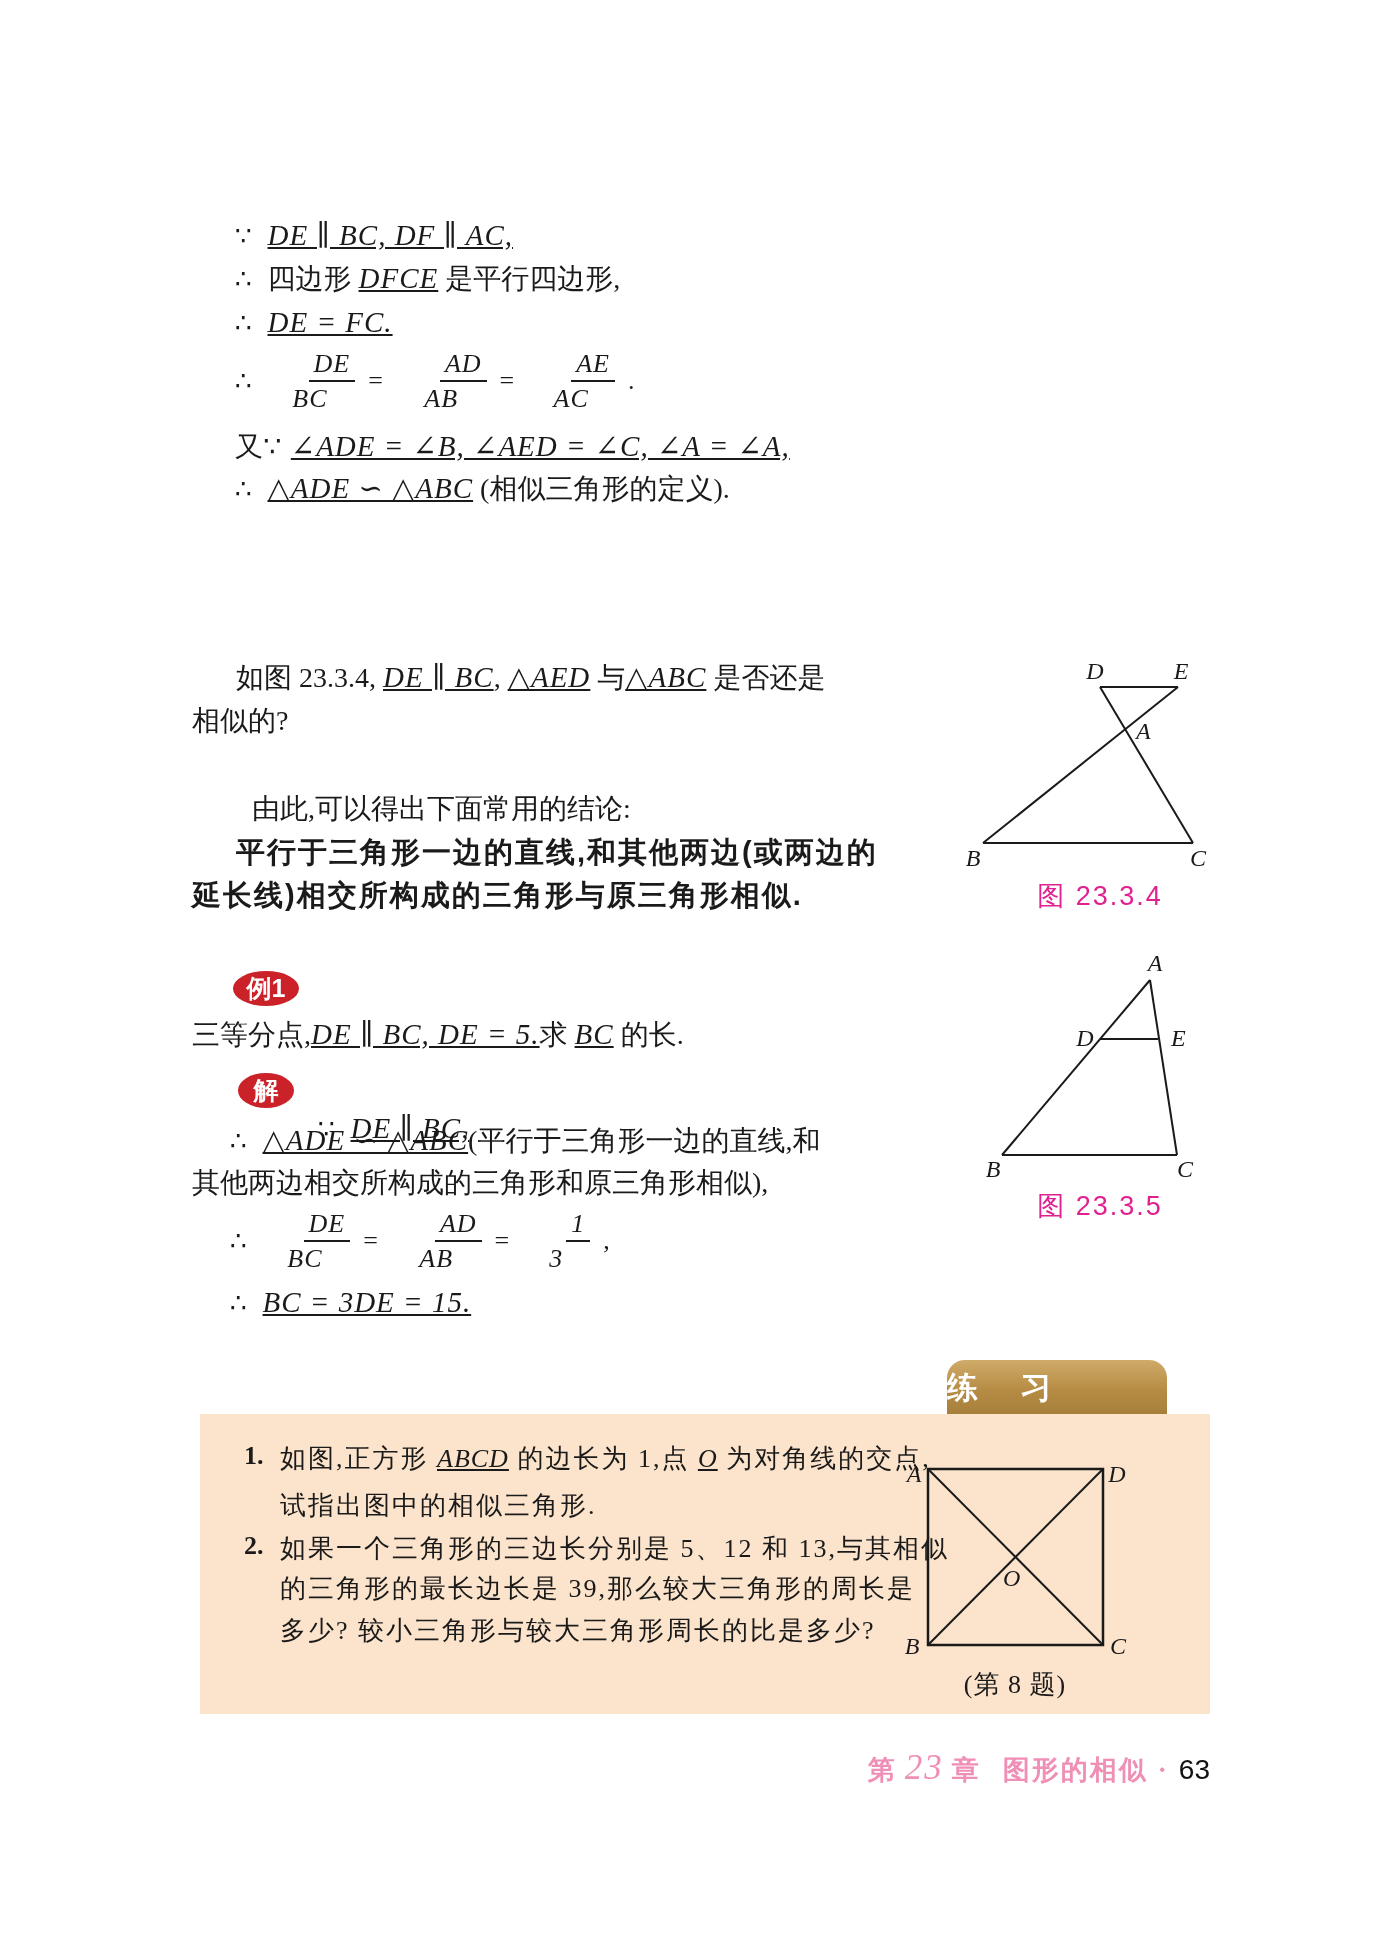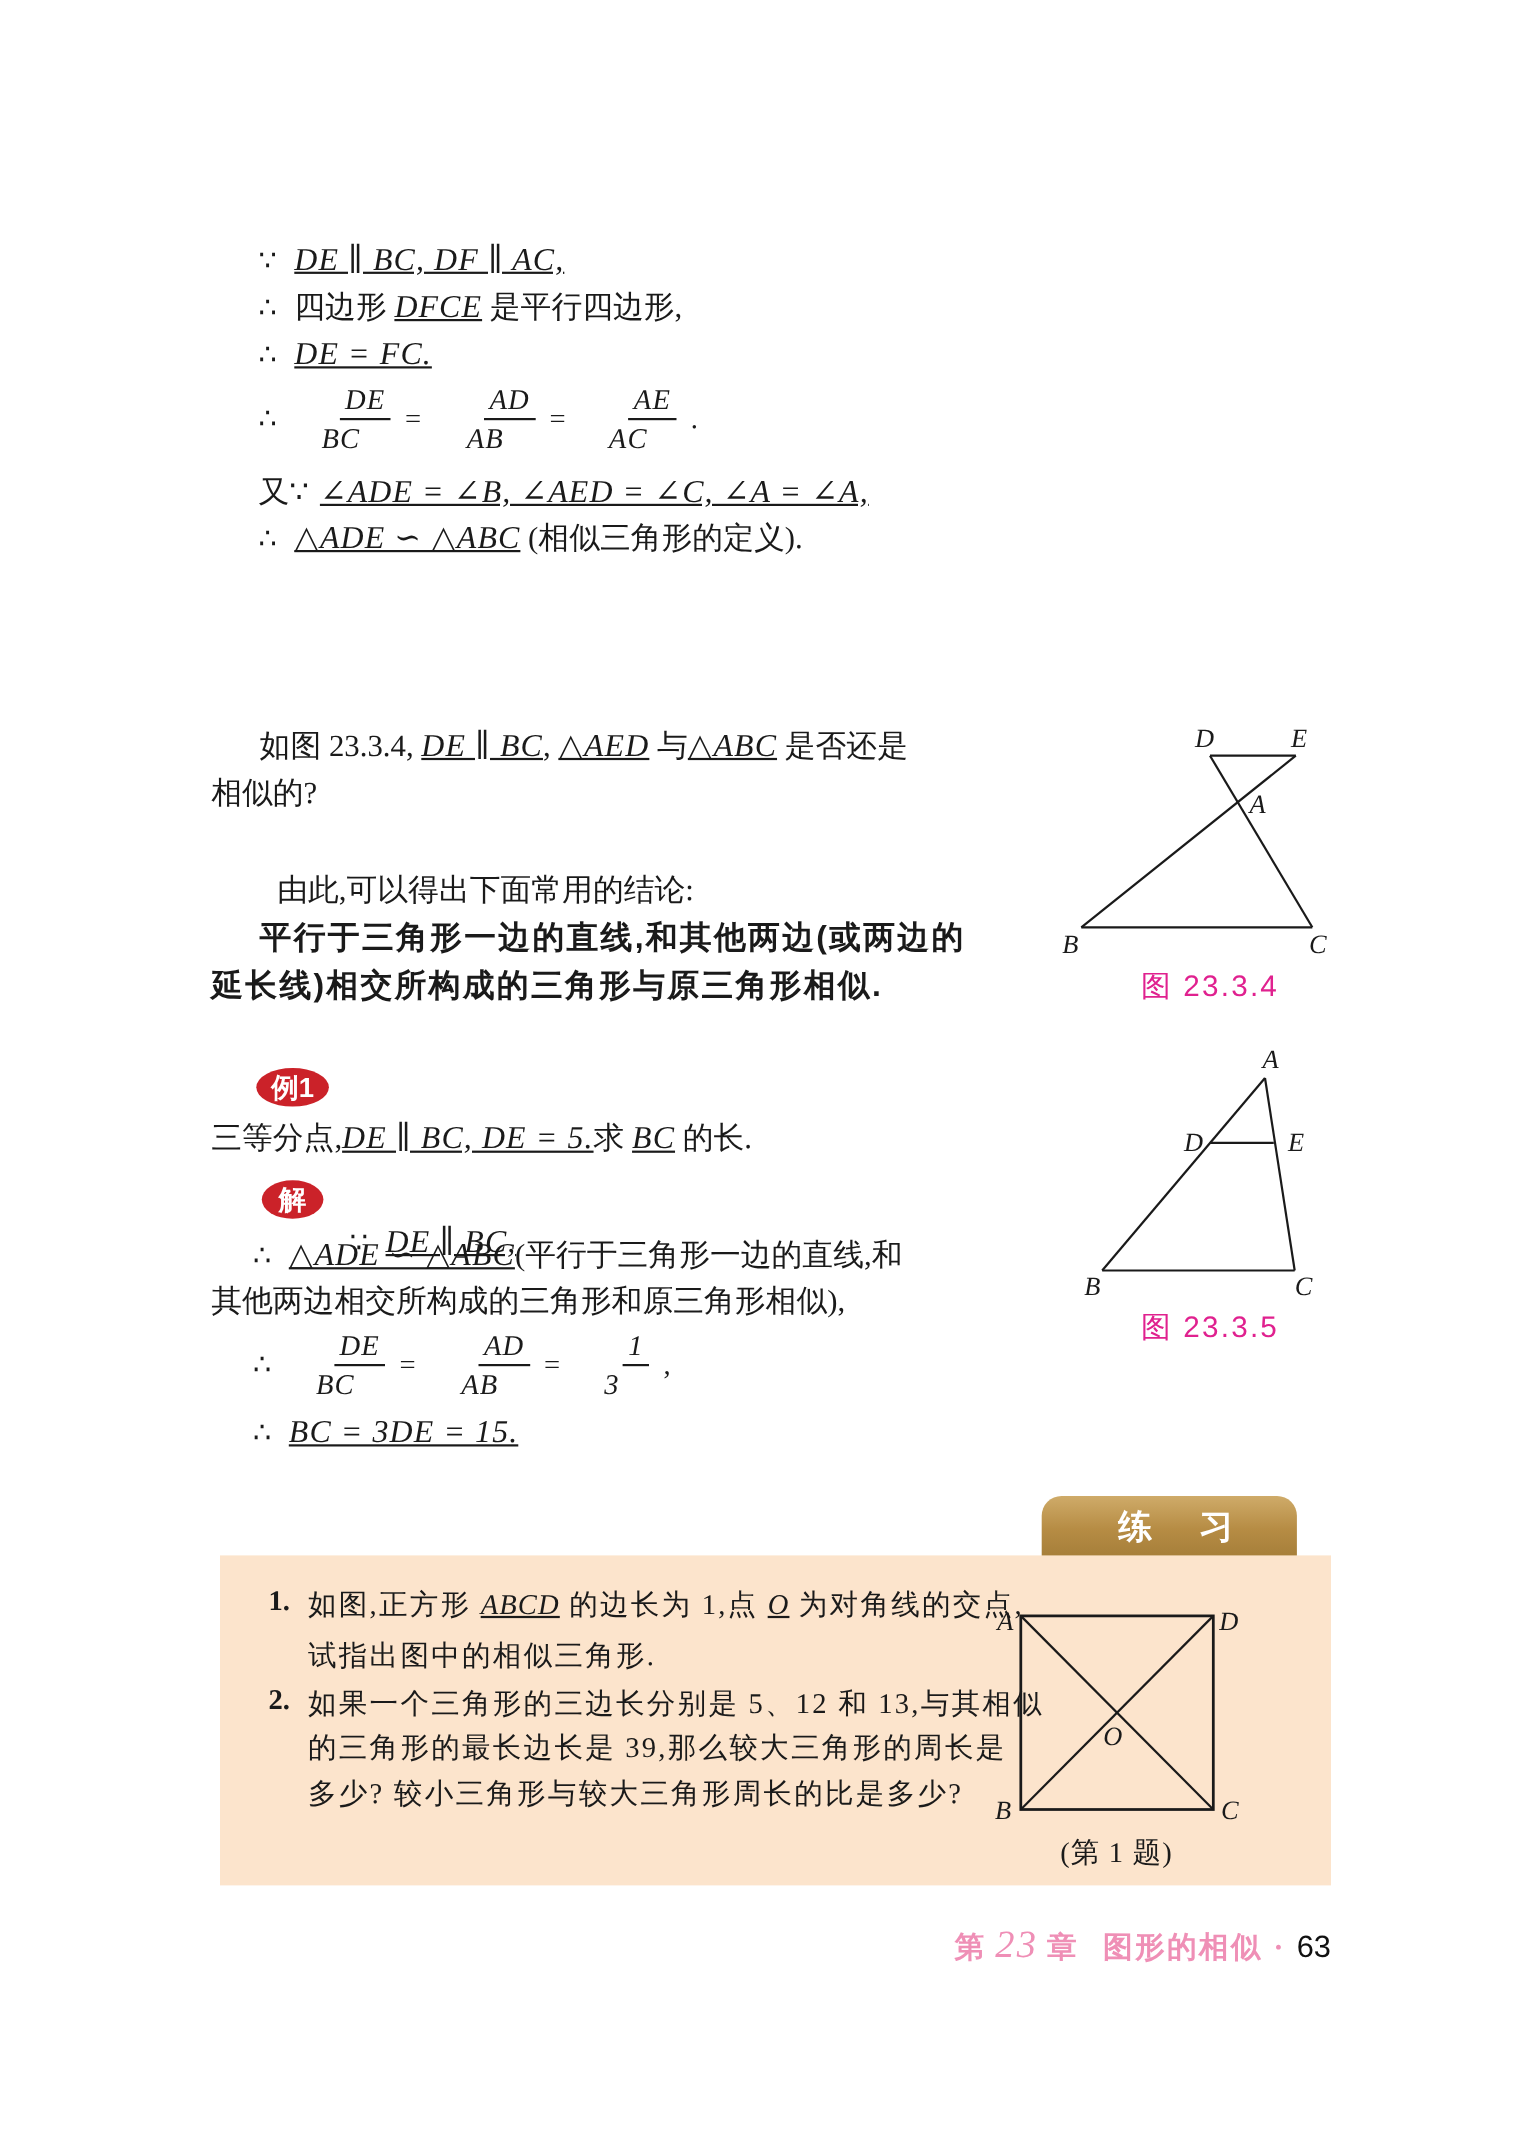--- a/index.html
+++ b/index.html
@@ -26,22 +26,22 @@
   .badge-red{position:absolute;background:#cb2229;border-radius:50%;color:#fff;
         display:flex;align-items:center;justify-content:center;
         font-family:"Liberation Sans","DejaVu Sans",sans-serif;font-weight:bold;font-size:25px;}
   
   .figcap{position:absolute;width:290px;text-align:center;color:#e0218f;
         font-family:"Liberation Sans","DejaVu Sans",sans-serif;font-size:27px;letter-spacing:2px;}
   svg text{font-family:"Liberation Serif","DejaVu Serif",serif;font-style:italic;font-size:24px;fill:#1a1a1a;}
   
   .tab{position:absolute;left:947px;top:1360px;width:220px;height:55px;border-radius:18px 18px 0 0;
         background:linear-gradient(180deg,#cfab69 0%,#b68c44 55%,#a67f3a 100%);
-        display:flex;align-items:center;justify-content:center;color:#fff;
-        font-family:"Liberation Sans","DejaVu Sans",sans-serif;font-weight:bold;font-size:31px;word-spacing:34px;padding-left:12px;}
+        display:flex;align-items:center;justify-content:flex-start;color:#fff;
+        font-family:"Liberation Sans","DejaVu Sans",sans-serif;font-weight:bold;font-size:31px;word-spacing:34px;}
   .pbox{position:absolute;left:200px;top:1414px;width:1010px;height:300px;background:#fce4cc;}
   .ptext{font-size:26px;letter-spacing:2px;}
   .pnum{font-weight:bold;font-size:26px;}
   
   .footer{position:absolute;top:1748px;right:178px;display:flex;align-items:baseline;color:#ef8fb6;
         font-size:27px;font-weight:bold;letter-spacing:2px;}
   .footer .num23{font-style:italic;font-weight:normal;font-size:35px;margin:0 8px;}
   .footer .ttl{margin-left:22px;}
   .footer .dot{margin:0 10px;}
   .footer .pg{color:#111;font-family:"Liberation Sans","DejaVu Sans",sans-serif;font-weight:normal;font-size:28px;letter-spacing:0;}
@@ -165,21 +165,21 @@
     <svg class="abs" style="left:690px;top:24px;" width="250" height="228" viewBox="0 0 250 228">
       <rect x="38" y="31" width="175" height="176" fill="none" stroke="#1a1a1a" stroke-width="2.5"></rect>
       <line x1="38" y1="31" x2="213" y2="207" stroke="#1a1a1a" stroke-width="2"></line>
       <line x1="213" y1="31" x2="38" y2="207" stroke="#1a1a1a" stroke-width="2"></line>
       <text x="24" y="44" text-anchor="middle">A</text>
       <text x="227" y="44" text-anchor="middle">D</text>
       <text x="22" y="216" text-anchor="middle">B</text>
       <text x="228" y="216" text-anchor="middle">C</text>
       <text x="113" y="148">O</text>
     </svg>
-    <div class="abs ptext" style="left:690px;top:253px;width:250px;text-align:center;letter-spacing:1px;">(第 1 题)</div>
+    <div class="abs ptext" style="left:690px;top:253px;width:250px;text-align:center;letter-spacing:1px;">(第 8 题)</div>
   </div>
 
   <div class="footer">
     <span>第</span>
     <span class="num23">23</span>
     <span>章</span>
     <span class="ttl">图形的相似</span>
     <span class="dot">·</span>
     <span class="pg">63</span>
   </div>

